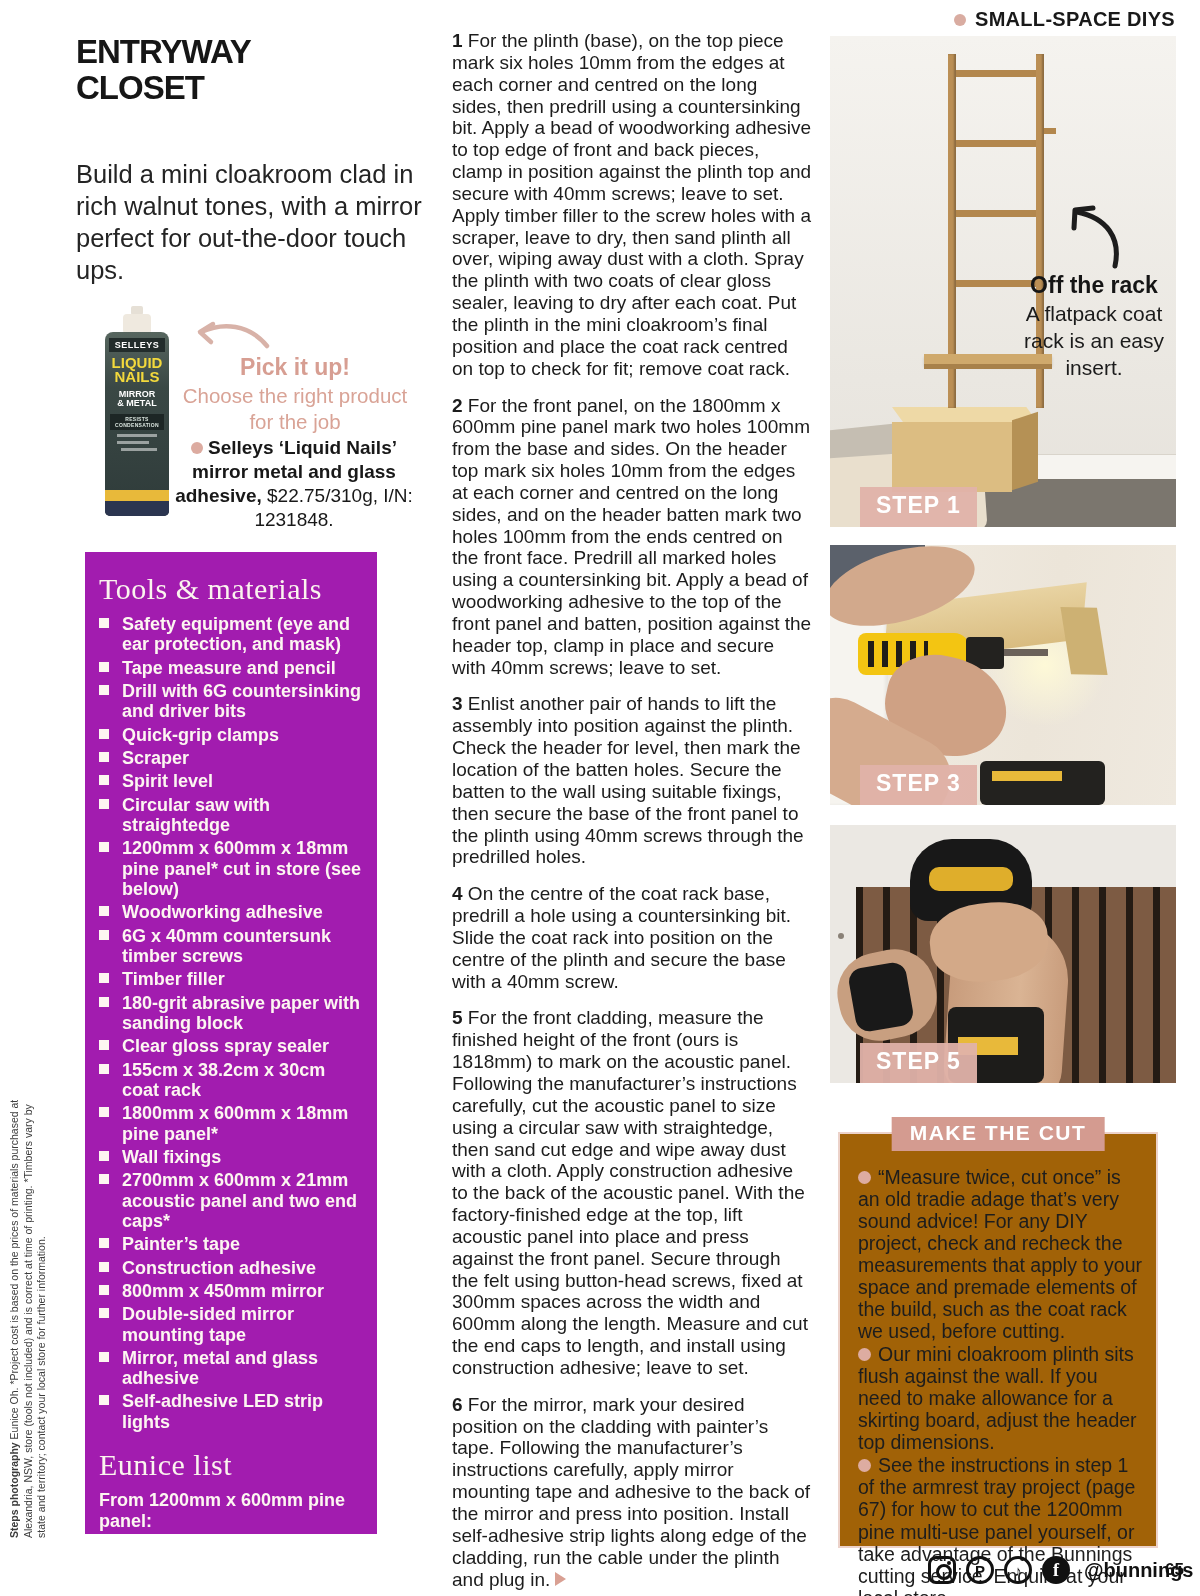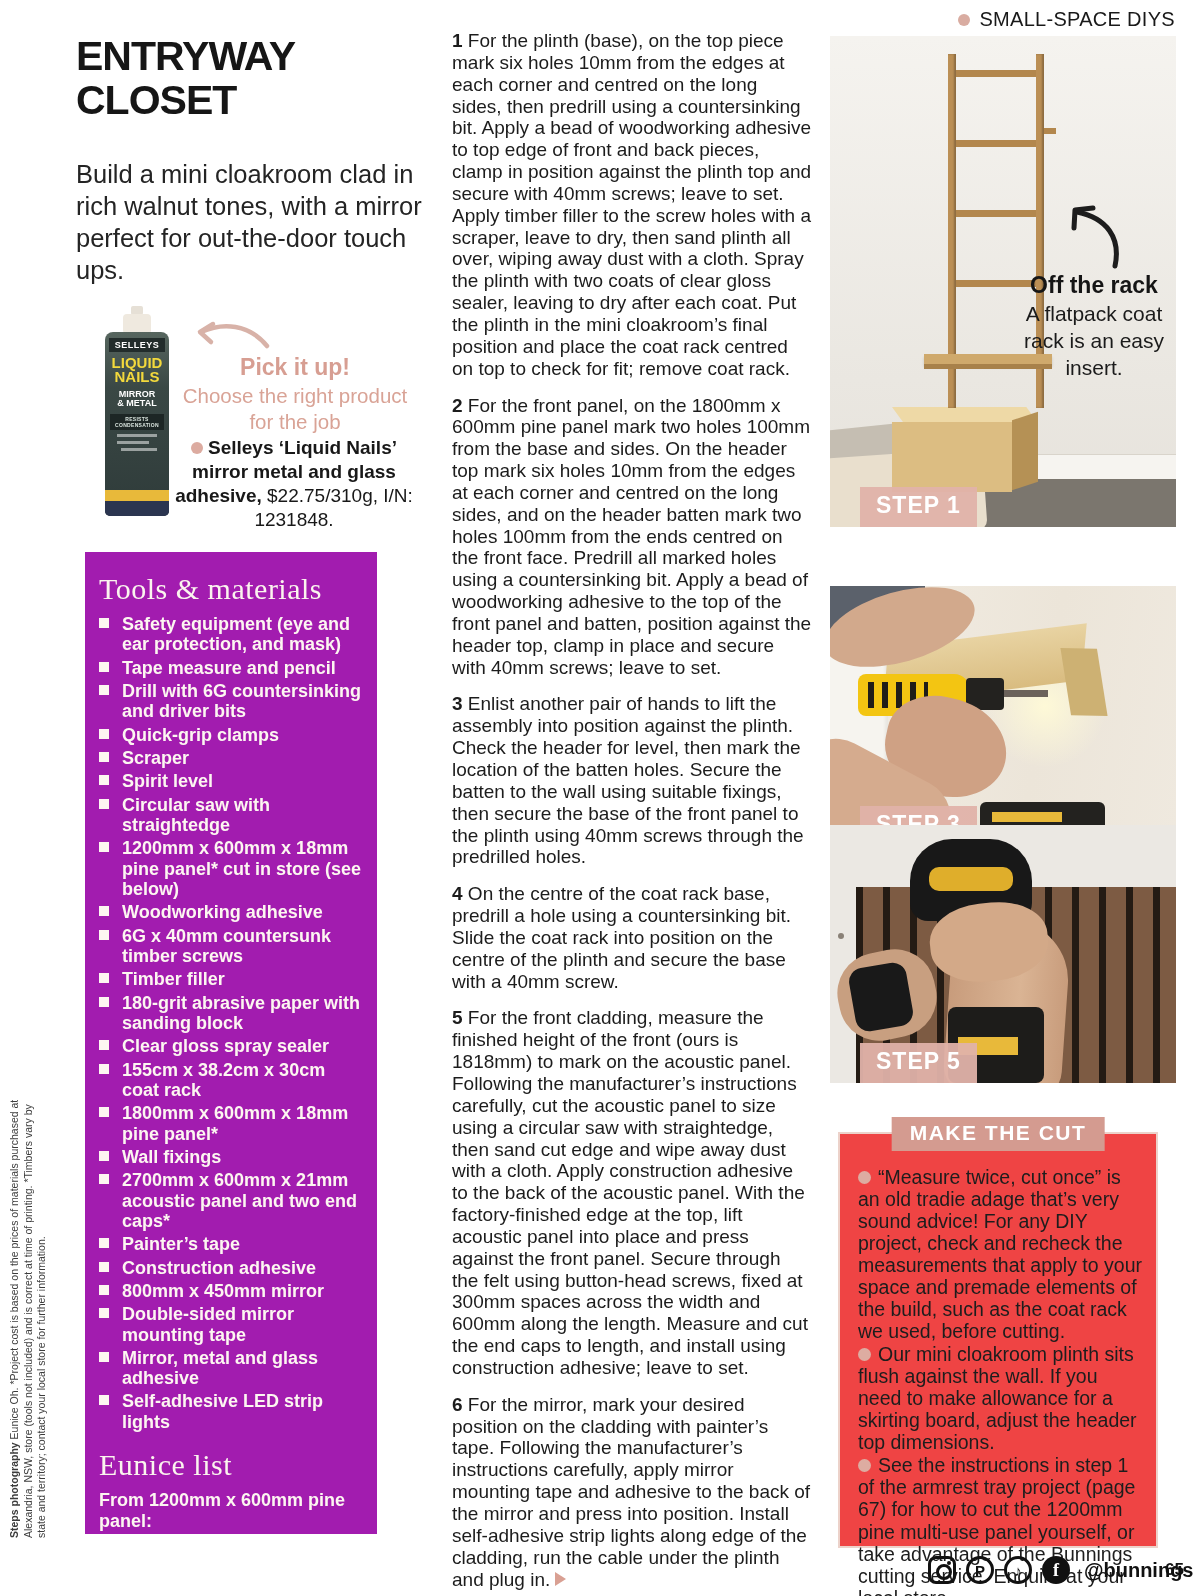--- a/index.html
+++ b/index.html
@@ -1,25 +1,25 @@
 <!DOCTYPE html>
 <html><head>
 <meta charset="utf-8">
 <style>
   html,body { margin:0; padding:0; background:#fff; }
   .page { position:relative; width:1200px; height:1596px; background:#ffffff;
           font-family:"Liberation Sans", sans-serif; color:#1e1e1e; overflow:hidden; }
 
   
   .tag { position:absolute; top:8px; right:25px; display:flex; align-items:center; gap:9px;
-         font-weight:400; font-size:20px; letter-spacing:.3px; color:#191919; }
+         font-weight:700; font-size:20px; letter-spacing:.3px; color:#191919; }
   .tagdot { width:12px; height:12px; border-radius:50%; background:#d9aca1; }
 
   
-  .title { position:absolute; left:76px; top:34px; font-size:41px; font-weight:800;
+  .title { position:absolute; left:76px; top:34px; font-size:33px; font-weight:800;
            line-height:1.08; letter-spacing:-1px; color:#161616; }
   .intro { position:absolute; left:76px; top:158px; width:352px; font-size:25.5px;
            line-height:1.26; color:#242424; }
 
   .product { position:absolute; left:75px; top:300px; width:355px; height:248px; }
   .tube { position:absolute; left:30px; top:6px; width:64px; height:228px; }
   .tube-tip { position:absolute; left:26px; top:0; width:12px; height:9px; background:#e6e0d6; border-radius:2px; }
   .tube-cap { position:absolute; left:18px; top:8px; width:28px; height:20px; background:#efe9df; border-radius:4px; }
   .tube-body { position:absolute; left:0; top:26px; width:64px; height:184px; text-align:center; overflow:hidden;
                background:linear-gradient(180deg,#57665f 0%, #3a4845 30%, #2f3b3a 100%);
@@ -62,21 +62,21 @@
   
   .steps { position:absolute; left:452px; top:30px; width:360px; }
   .step { margin:0 0 15px; font-size:19px; line-height:1.15; color:#1c1c1c; }
   .step .n { font-weight:800; }
   .tri { display:inline-block; width:0; height:0; border-left:11px solid #d9a093;
          border-top:7px solid transparent; border-bottom:7px solid transparent; margin-left:5px; }
 
   
   .ph { position:absolute; left:830px; width:346px; overflow:hidden; }
   #ph1 { top:36px; height:491px; background:linear-gradient(180deg,#f5f3ef,#eae7e1 70%,#e6e2db); }
-  #ph2 { top:545px; height:260px; background:linear-gradient(100deg,#f2ede4,#ece5d9 60%,#efe9df);margin-top:41px; }
+  #ph2 { top:545px; height:260px; background:linear-gradient(100deg,#f2ede4,#ece5d9 60%,#efe9df); }
   #ph3 { top:825px; height:258px; background:#ebe8e3; }
   .steplabel { position:absolute; left:30px; bottom:0; background:rgba(224,178,169,.95); color:#fff;
                font-weight:800; font-size:23px; letter-spacing:1px; padding:5px 16px 8px; }
 
   
   .skirt { position:absolute; left:0; top:418px; width:100%; height:26px; background:#f6f4f0;
            border-top:1px solid #d9d4cb; box-shadow:0 2px 2px rgba(0,0,0,.08); }
   .carpet { position:absolute; left:0; top:443px; width:100%; height:48px; background:#7b766e; }
   .blanket2 { position:absolute; left:-20px; top:390px; width:125px; height:55px; background:#c5beb2;
               border-radius:20px; transform:rotate(-6deg); }
@@ -139,21 +139,21 @@
   .p3-fist { position:absolute; left:100px; top:78px; width:118px; height:78px; background:#d3a988;
              border-radius:45%; transform:rotate(-6deg); }
   .p3-drilltop { position:absolute; left:80px; top:14px; width:122px; height:82px; background:#181818;
                  border-radius:42px 42px 18px 18px; }
   .p3-drilltop::after { content:""; position:absolute; left:19px; top:28px; width:84px; height:24px;
                  background:#dfae2b; border-radius:10px; }
   .p3-drillbot { position:absolute; left:118px; top:182px; width:96px; height:76px; background:#1d1c1a; border-radius:8px; }
   .p3-drillbot::after { content:""; position:absolute; left:10px; top:30px; width:60px; height:18px; background:#e8b93a; }
 
   
-  .mbox { position:absolute; left:838px; top:1132px; width:320px; height:416px; background:#ef4444;
+  .mbox { position:absolute; left:838px; top:1132px; width:320px; height:416px; background:#a16207;
           border:2px solid #ecd2ca; box-sizing:border-box; padding:32px 14px 0 18px; }
   .mbox-title { position:absolute; left:50%; top:-17px; transform:translateX(-50%); background:#d49b90;
                 color:#fff; font-weight:800; font-size:21px; letter-spacing:1.5px; padding:4px 18px 6px;
                 white-space:nowrap; }
   .mbox p { margin:0 0 1px; font-size:19.5px; line-height:1.13; color:#1d1d1d; }
   .mdot { display:inline-block; width:13px; height:13px; border-radius:50%; background:#ddaca1; margin-right:7px; }
 
   
   .footer { position:absolute; left:928px; top:1556px; display:flex; align-items:center; gap:10px; }
   .ic { width:28px; height:28px; box-sizing:border-box; position:relative; display:inline-flex;

